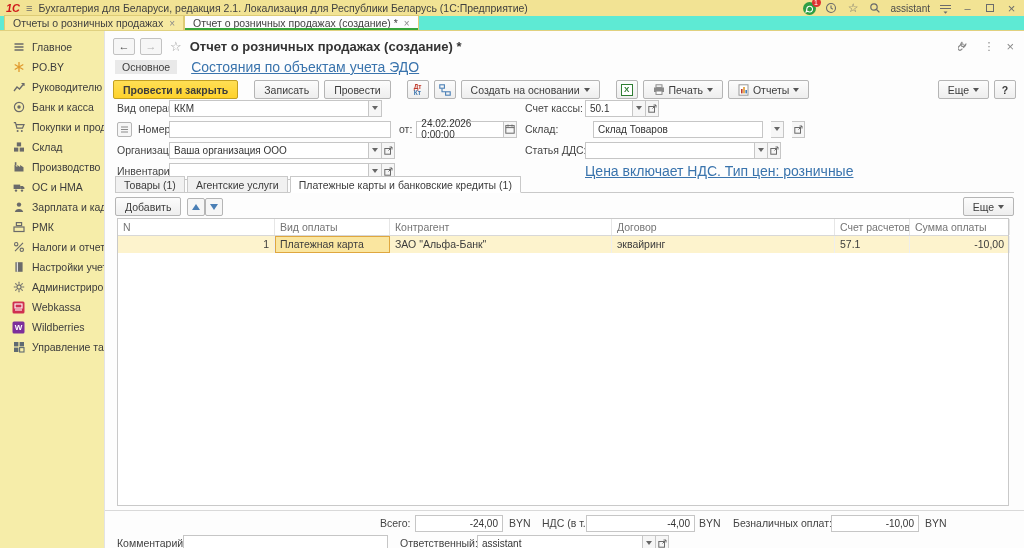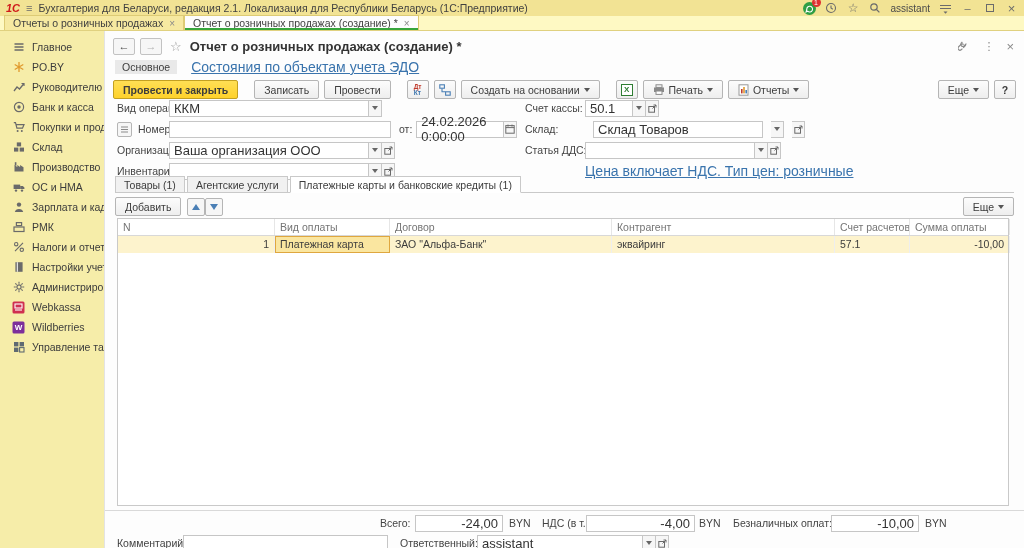--- a/index.html
+++ b/index.html
@@ -13,21 +13,21 @@
   .menu-glyph { color:#6b6b6b; font-size:11px; cursor:default; }
   .app-title { font-size:10.5px; color:#3f3f3f; white-space:nowrap; }
   .tb-right { margin-left:auto; display:flex; align-items:center; gap:9px; }
   .tb-ico { width:13px; height:13px; display:flex; align-items:center; justify-content:center; color:#6b6b6b; font-size:11px; position:relative; }
   .notif-circle { width:13px; height:13px; border-radius:50%; background:#2f9e44; position:relative; display:flex; align-items:center; justify-content:center; }
   .notif-badge { position:absolute; top:-4px; right:-5px; min-width:9px; height:9px; border-radius:5px; background:#e03131; color:#fff; font-size:7px; line-height:9px; text-align:center; padding:0 1px; }
   .username { font-size:10px; color:#4a4a4a; }
   .win-restore { width:8px; height:8px; border:1px solid #6b6b6b; display:inline-block; }
 
   
-  .tabbar { position:absolute; left:0; top:16px; width:1024px; height:15px; background:#fef9c3; display:flex; align-items:flex-end; padding-left:4px; border-bottom:1px solid #e0d17f; }
+  .tabbar { position:absolute; left:0; top:16px; width:1024px; height:15px; background:#5eead4; display:flex; align-items:flex-end; padding-left:4px; border-bottom:1px solid #e0d17f; }
   .wtab { height:15px; display:flex; align-items:center; gap:6px; padding:0 8px; font-size:10.5px; color:#3f3f3f; border:1px solid #ddcb75; border-bottom:none; background:#f6e9a1; white-space:nowrap; position:relative; }
   .wtab.active { background:#fdfdfd; }
   .wtab.active::after { content:""; position:absolute; left:0; right:0; bottom:0; height:2px; background:#37a53c; }
   .wtab .x { color:#8a8a8a; font-size:10px; }
 
   
   .sidebar { position:absolute; left:0; top:31px; width:104px; height:517px; background:#f6eda9; padding-top:6px; }
   .side-item { height:20px; display:flex; align-items:center; gap:7px; padding-left:12px; cursor:default; white-space:nowrap; }
   .side-item .sico { width:13px; height:13px; flex:0 0 13px; display:flex; align-items:center; justify-content:center; }
   .side-item .slabel { font-size:10.5px; color:#3c3c3c; }
@@ -52,21 +52,21 @@
   .caret { width:0; height:0; border-left:3px solid transparent; border-right:3px solid transparent; border-top:4px solid #555; display:inline-block; }
   .tb-sep { width:6px; }
   .tb-spacer { flex:1; }
   .dtkt { display:flex; flex-direction:column; line-height:6px; font-size:6.5px; font-weight:bold; }
   .dtkt .dt { color:#c0392b; } .dtkt .kt { color:#3a74ad; }
   .xl-ico { width:12px; height:12px; border:1px solid #2e7d32; color:#2e7d32; font-size:8px; font-weight:bold; display:flex; align-items:center; justify-content:center; background:#fff; }
 
   
   .frow { position:absolute; height:18px; display:flex; align-items:center; }
   .flabel { font-size:10.5px; color:#444; white-space:nowrap; }
-  .field { height:17px; border:1px solid #c6c6c6; background:#fff; display:flex; align-items:center; padding:0 4px; font-size:13px; color:#333; }
+  .field { height:17px; border:1px solid #c6c6c6; background:#fff; display:flex; align-items:center; padding:0 4px; font-size:10px; color:#333; }
   .fbtn { width:13px; height:17px; border:1px solid #c6c6c6; border-left:none; background:#f6f6f6; display:flex; align-items:center; justify-content:center; }
   .fbtn .caret { border-top-color:#666; }
   .num-right { justify-content:flex-end;text-align:right; }
 
   
   .sec-tabs { position:absolute; left:10px; top:145px; right:10px; height:17px; display:flex; align-items:center; border-bottom:1px solid #c9c9c9; }
   .stab { height:16px; padding:0 8px; display:flex; align-items:center; font-size:10.5px; border:1px solid #c9c9c9; border-bottom:none; background:#f1f1f1; color:#3c3c3c; margin-right:2px; white-space:nowrap; }
   .stab.active { background:#fff; height:17px; margin-bottom:-1px; border-bottom:1px solid #fff; }
 
   .tbl-toolbar { position:absolute; left:10px; top:166px; right:10px; height:19px; display:flex; align-items:center; }
@@ -391,21 +391,21 @@
     <div class="frow" style="left:12px; top:68px;">
       <span class="flabel" style="width:50px;">Вид операции:</span>
       <span class="field" style="width:200px; margin-left:2px;">
           <span>ККМ</span>
         </span>
       <span class="fbtn">
           <span class="caret"></span>
         </span>
     </div>
     <div class="frow" style="left:420px; top:68px;">
-      <span class="flabel" style="width:58px;">Счет кассы:</span>
+      <span class="flabel" style="width:58px;text-align:center;">Счет кассы:</span>
       <span class="field" style="width:48px; margin-left:2px;">
           <span>50.1</span>
         </span>
       <span class="fbtn">
           <span class="caret"></span>
         </span>
       <span class="fbtn">
           <svg width="9" height="9" viewBox="0 0 9 9">
             <rect x="0.8" y="2.5" width="5.7" height="5.7" fill="none" stroke="#6a6a6a" stroke-width="1"></rect>
             <path d="M4.5 4.5 8 1M5.5 1H8v2.5" fill="none" stroke="#6a6a6a" stroke-width="1"></path>
@@ -522,22 +522,22 @@
       <span class="btn">
           <span>Еще</span>
           <span class="caret"></span>
         </span>
     </div>
 
     <div class="grid-table">
       <div class="trow head">
         <span class="tc">N</span>
         <span class="tc">Вид оплаты</span>
+        <span class="tc">Контрагент</span>
         <span class="tc">Договор</span>
-        <span class="tc">Контрагент</span>
         <span class="tc">Счет расчетов</span>
         <span class="tc">Сумма оплаты</span>
       </div>
       <div class="trow data">
         <span class="tc r">1</span>
         <span class="tc sel">Платежная карта</span>
         <span class="tc">ЗАО "Альфа-Банк"</span>
         <span class="tc">эквайринг</span>
         <span class="tc">57.1</span>
         <span class="tc r">-10,00</span>

